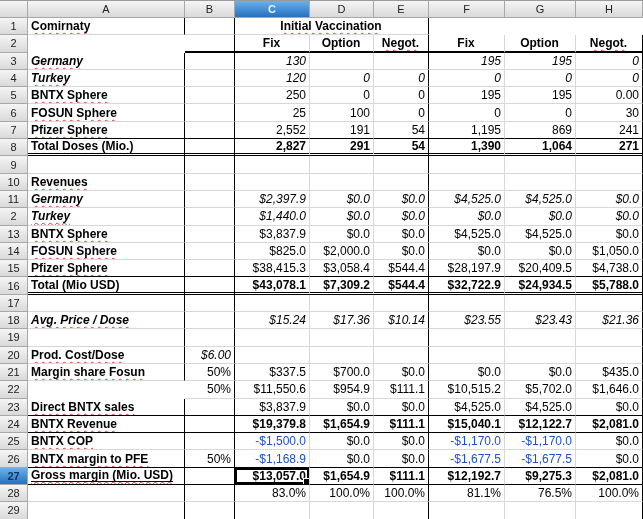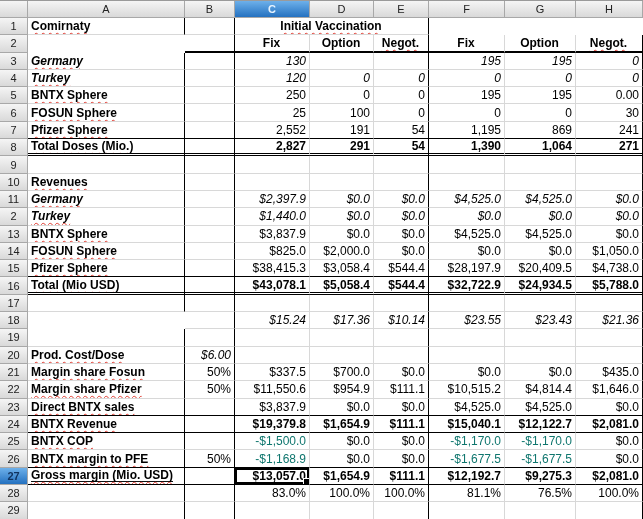--- a/index.html
+++ b/index.html
@@ -28,21 +28,21 @@
     position:relative;box-sizing:border-box;background:#fff;
     border-right:1px solid #d8d8d8;border-bottom:1px solid #d8d8d8;
     font-size:12px;color:#000;line-height:1;
     display:flex;align-items:center;justify-content:flex-end;
     padding:0 3px 0 2px;white-space:nowrap;overflow:hidden;
   }
   .cell.al{justify-content:flex-start;padding-left:3px;}
   .cell.ac{justify-content:center;}
   .cell.b{font-weight:bold;}
   .cell.i{font-style:italic;}
-  .cell.n{color:#0f766e;}
+  .cell.n{color:#1d4ed8;}
   .cell.vb{border-right-color:#000;}
   .cell.bb-k1{border-bottom:1px solid #000;}
   .cell.bb-k2{border-bottom:2px solid #000;}
   .cell.bb-dbl{border-bottom:3px double #000;}
   .txt{display:inline-block;}
   .txt.sq{text-decoration-line:underline;text-decoration-style:wavy;
           text-decoration-color:#e03a2f;text-decoration-thickness:1px;
           text-underline-offset:2px;}
   .txt.u{border-bottom:1px solid #111;}
   .cell.active{box-shadow:inset 0 0 0 2px #000;z-index:2;}
@@ -364,21 +364,21 @@
       </div>
       <div class="rh" style="grid-area: 17 / 1;">16</div>
       <div class="cell colA bb-dbl vb al b" style="grid-area: 17 / 2;">
         <span class="txt sq">Total (Mio USD)</span>
       </div>
       <div class="cell colB bb-dbl vb" style="grid-area: 17 / 3;"></div>
       <div class="cell colC bb-dbl b" style="grid-area: 17 / 4;">
         <span class="txt">$43,078.1</span>
       </div>
       <div class="cell colD bb-dbl b" style="grid-area: 17 / 5;">
-        <span class="txt">$5,058.4</span>
+        <span class="txt">$7,309.2</span>
       </div>
       <div class="cell colE bb-dbl vb b" style="grid-area: 17 / 6;">
         <span class="txt">$544.4</span>
       </div>
       <div class="cell colF bb-dbl b" style="grid-area: 17 / 7;">
         <span class="txt">$32,722.9</span>
       </div>
       <div class="cell colG bb-dbl b" style="grid-area: 17 / 8;">
         <span class="txt">$24,934.5</span>
       </div>
@@ -388,20 +388,23 @@
       <div class="rh" style="grid-area: 18 / 1;">17</div>
       <div class="cell colA vb al" style="grid-area: 18 / 2;"></div>
       <div class="cell colB vb" style="grid-area: 18 / 3;"></div>
       <div class="cell colC" style="grid-area: 18 / 4;"></div>
       <div class="cell colD" style="grid-area: 18 / 5;"></div>
       <div class="cell colE vb" style="grid-area: 18 / 6;"></div>
       <div class="cell colF" style="grid-area: 18 / 7;"></div>
       <div class="cell colG" style="grid-area: 18 / 8;"></div>
       <div class="cell colH vb" style="grid-area: 18 / 9;"></div>
       <div class="rh" style="grid-area: 19 / 1;">18</div>
+      <div class="cell colA vb al b i" style="grid-area: 19 / 2;">
+        <span class="txt sq">Avg. Price / Dose</span>
+      </div>
       <div class="cell colB vb" style="grid-area: 19 / 3;"></div>
       <div class="cell colC i" style="grid-area: 19 / 4;">
         <span class="txt">$15.24</span>
       </div>
       <div class="cell colD i" style="grid-area: 19 / 5;">
         <span class="txt">$17.36</span>
       </div>
       <div class="cell colE vb i" style="grid-area: 19 / 6;">
         <span class="txt">$10.14</span>
       </div>
@@ -455,40 +458,37 @@
       <div class="cell colF" style="grid-area: 22 / 7;">
         <span class="txt">$0.0</span>
       </div>
       <div class="cell colG" style="grid-area: 22 / 8;">
         <span class="txt">$0.0</span>
       </div>
       <div class="cell colH vb" style="grid-area: 22 / 9;">
         <span class="txt">$435.0</span>
       </div>
       <div class="rh" style="grid-area: 23 / 1;">22</div>
-      <div class="cell colA vb al b" style="grid-area: 23 / 2;">
-        <span class="txt sq">Margin share Pfizer</span>
-      </div>
       <div class="cell colB vb" style="grid-area: 23 / 3;">
         <span class="txt">50%</span>
       </div>
       <div class="cell colC" style="grid-area: 23 / 4;">
         <span class="txt">$11,550.6</span>
       </div>
       <div class="cell colD" style="grid-area: 23 / 5;">
         <span class="txt">$954.9</span>
       </div>
       <div class="cell colE vb" style="grid-area: 23 / 6;">
         <span class="txt">$111.1</span>
       </div>
       <div class="cell colF" style="grid-area: 23 / 7;">
         <span class="txt">$10,515.2</span>
       </div>
       <div class="cell colG" style="grid-area: 23 / 8;">
-        <span class="txt">$4,814.4</span>
+        <span class="txt">$5,702.0</span>
       </div>
       <div class="cell colH vb" style="grid-area: 23 / 9;">
         <span class="txt">$1,646.0</span>
       </div>
       <div class="rh" style="grid-area: 24 / 1;">23</div>
       <div class="cell colA bb-k1 vb al b" style="grid-area: 24 / 2;">
         <span class="txt sq">Direct BNTX sales</span>
       </div>
       <div class="cell colB bb-k1 vb" style="grid-area: 24 / 3;"></div>
       <div class="cell colC bb-k1" style="grid-area: 24 / 4;">

